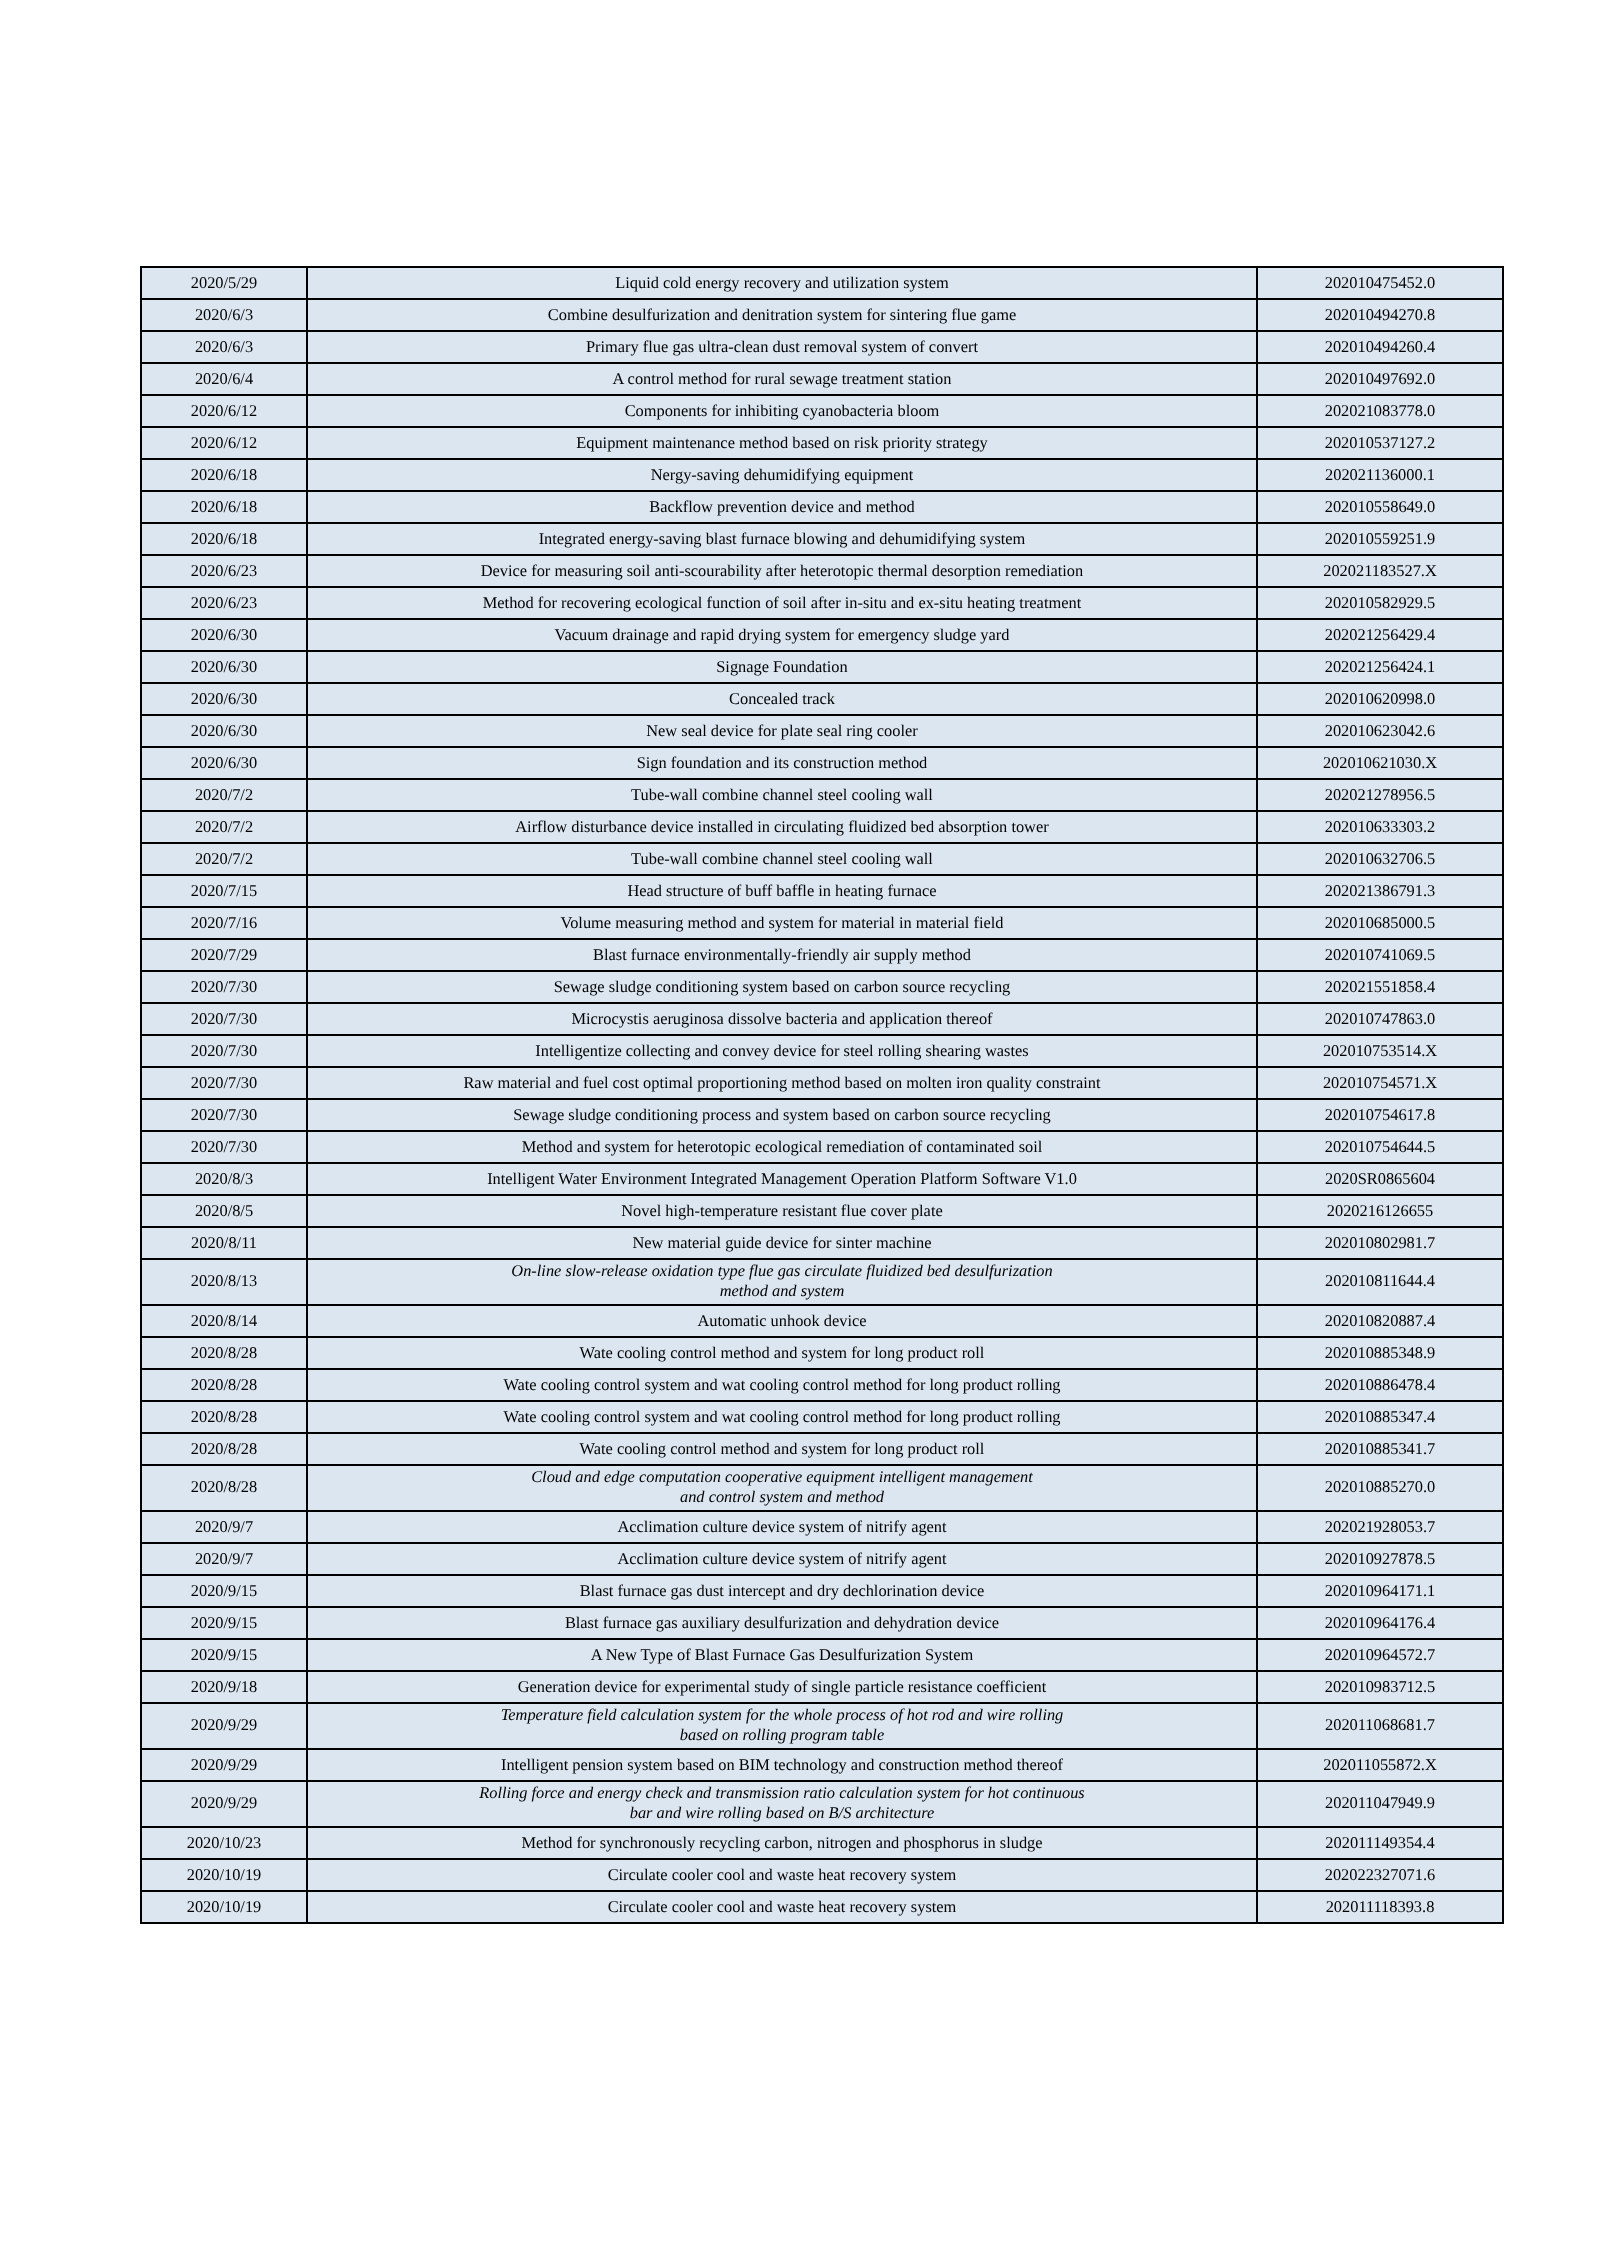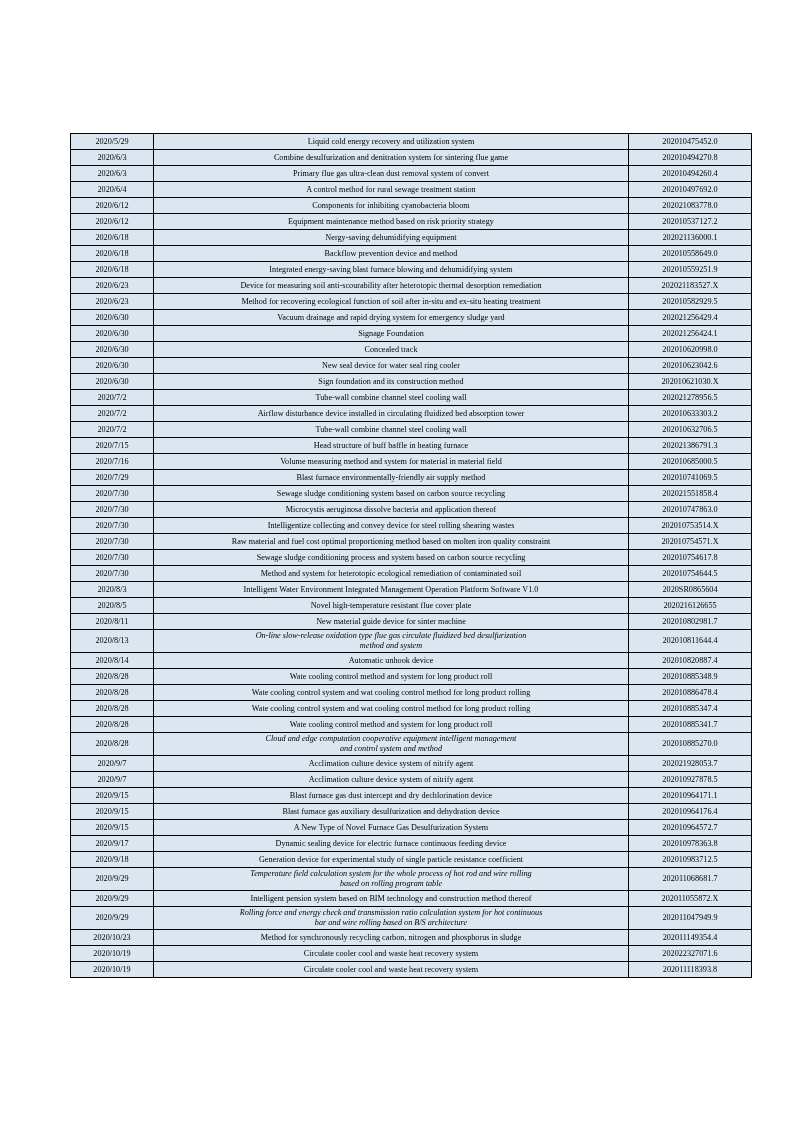--- a/index.html
+++ b/index.html
@@ -131,21 +131,21 @@
             <td class="col-title">Signage Foundation</td>
             <td class="col-num">202021256424.1</td>
           </tr>
           <tr>
             <td class="col-date">2020/6/30</td>
             <td class="col-title">Concealed track</td>
             <td class="col-num">202010620998.0</td>
           </tr>
           <tr>
             <td class="col-date">2020/6/30</td>
-            <td class="col-title">New seal device for water seal ring cooler</td>
+            <td class="col-title">New seal device for plate seal ring cooler</td>
             <td class="col-num">202010623042.6</td>
           </tr>
           <tr>
             <td class="col-date">2020/6/30</td>
             <td class="col-title">Sign foundation and its construction method</td>
             <td class="col-num">202010621030.X</td>
           </tr>
           <tr>
             <td class="col-date">2020/7/2</td>
             <td class="col-title">Tube-wall combine channel steel cooling wall</td>
@@ -271,27 +271,22 @@
             <td class="col-title">Blast furnace gas dust intercept and dry dechlorination device</td>
             <td class="col-num">202010964171.1</td>
           </tr>
           <tr>
             <td class="col-date">2020/9/15</td>
             <td class="col-title">Blast furnace gas auxiliary desulfurization and dehydration device</td>
             <td class="col-num">202010964176.4</td>
           </tr>
           <tr>
             <td class="col-date">2020/9/15</td>
-            <td class="col-title">A New Type of Novel Furnace Gas Desulfurization System</td>
+            <td class="col-title">A New Type of Blast Furnace Gas Desulfurization System</td>
             <td class="col-num">202010964572.7</td>
-          </tr>
-          <tr>
-            <td class="col-date">2020/9/17</td>
-            <td class="col-title">Dynamic sealing device for electric furnace continuous feeding device</td>
-            <td class="col-num">202010978363.8</td>
           </tr>
           <tr>
             <td class="col-date">2020/9/18</td>
             <td class="col-title">Generation device for experimental study of single particle resistance coefficient</td>
             <td class="col-num">202010983712.5</td>
           </tr>
           <tr>
             <td class="col-date">2020/9/29</td>
             <td class="col-title two-line">Temperature field calculation system for the whole process of hot rod and wire rolling<br>based on rolling program table</td>
             <td class="col-num">202011068681.7</td>

